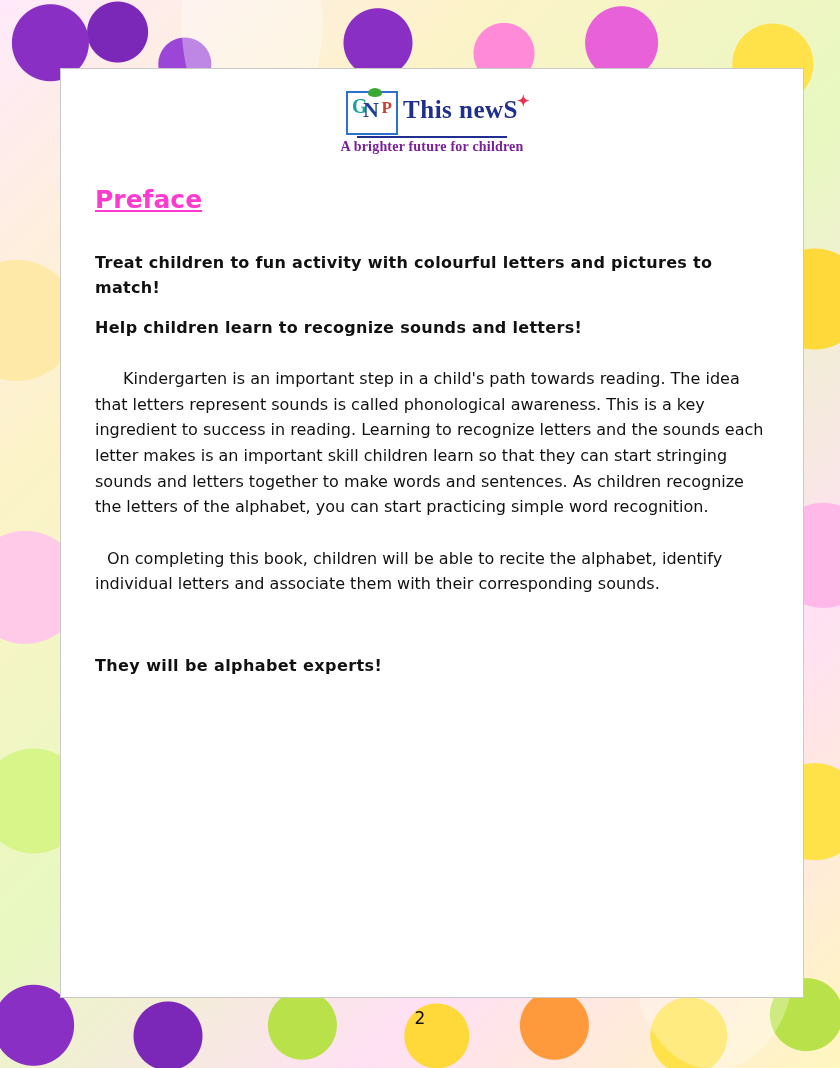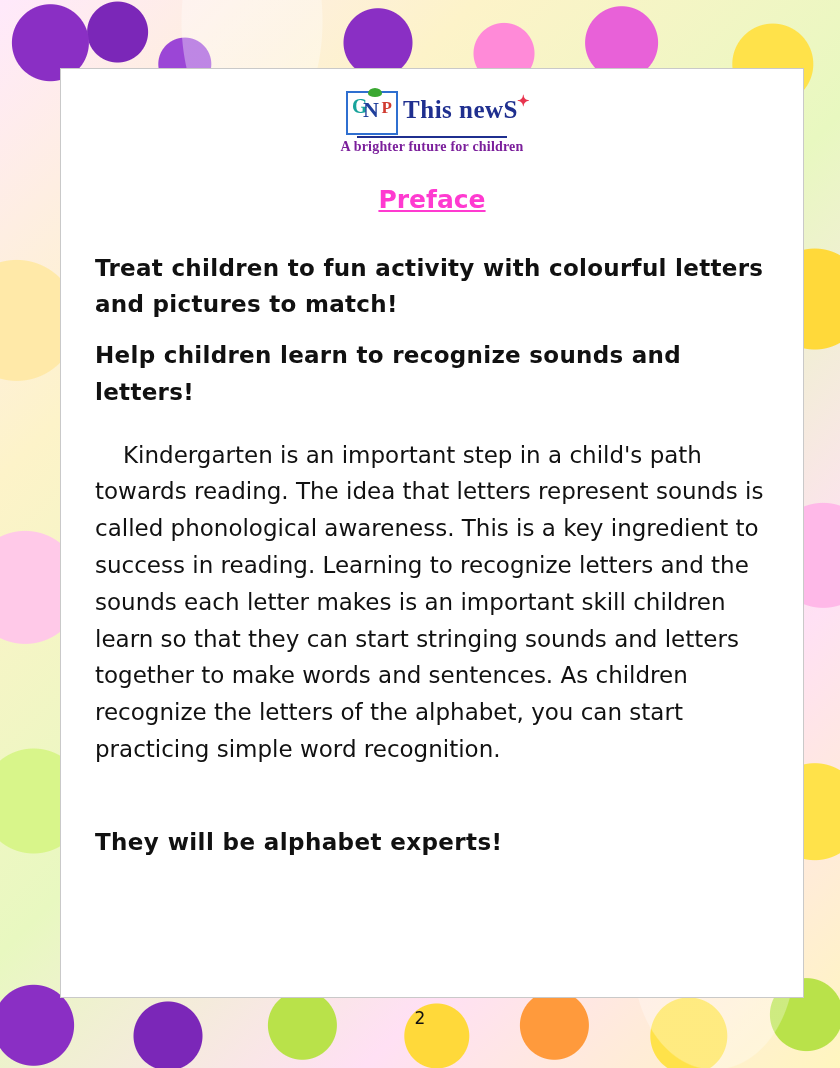--- a/index.html
+++ b/index.html
@@ -144,34 +144,34 @@
   }
   .logo-rule {
     width: 150px;
     height: 1.5px;
     background: #1f2f8f;
     margin: 1px auto 0 auto;
   }
 
   
   .doc-title {
-    text-align: center;
+    text-align: left;
     margin-top: 30px;
     font-family: "DejaVu Sans", sans-serif;
     font-size: 25px;
     font-weight: bold;
     color: #ff3ad0;
     text-decoration: underline;
   }
 
   
   .body-copy {
     margin-top: 36px;
     font-family: "DejaVu Sans", sans-serif;
-    font-size: 23px;
+    font-size: 16px;
     line-height: 1.6;
     color: #111111;
   }
   .para {
     margin: 0 0 26px 0;
   }
   .para.bold {
     font-weight: bold;
     letter-spacing: 0.3px;
   }
@@ -222,20 +222,21 @@
       <div class="logo-rule"></div>
       <div class="logo-tag">A brighter future for children</div>
     </div>
 
     <div class="doc-title">Preface</div>
 
     <div class="body-copy">
       <p class="para bold gap-small">Treat children to fun activity with colourful letters and pictures to match!</p>
       <p class="para bold">Help children learn to recognize sounds and letters!</p>
       <p class="para indent">Kindergarten is an important step in a child's path towards reading. The idea that letters represent sounds is called phonological awareness. This is a key ingredient to success in reading. Learning to recognize letters and the sounds each letter makes is an important skill children learn so that they can start stringing sounds and letters together to make words and sentences. As children recognize the letters of the alphabet, you can start practicing simple word recognition.</p>
+      <p class="para indent-sm">On completing this book, children will be able to recite the alphabet, identify individual letters and associate them with their corresponding sounds.</p>
       <p class="para closing">They will be alphabet experts!</p>
     </div>
 
   </div>
 
   <div class="page-number">2</div>
 
 </div>
 
 </body></html>

